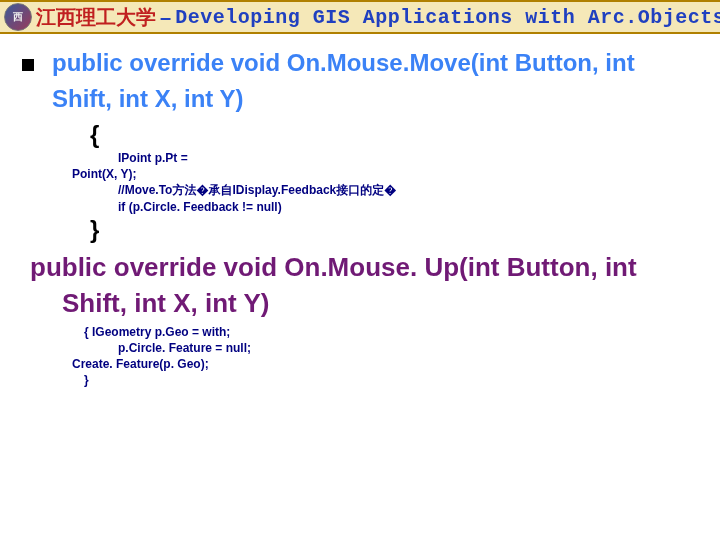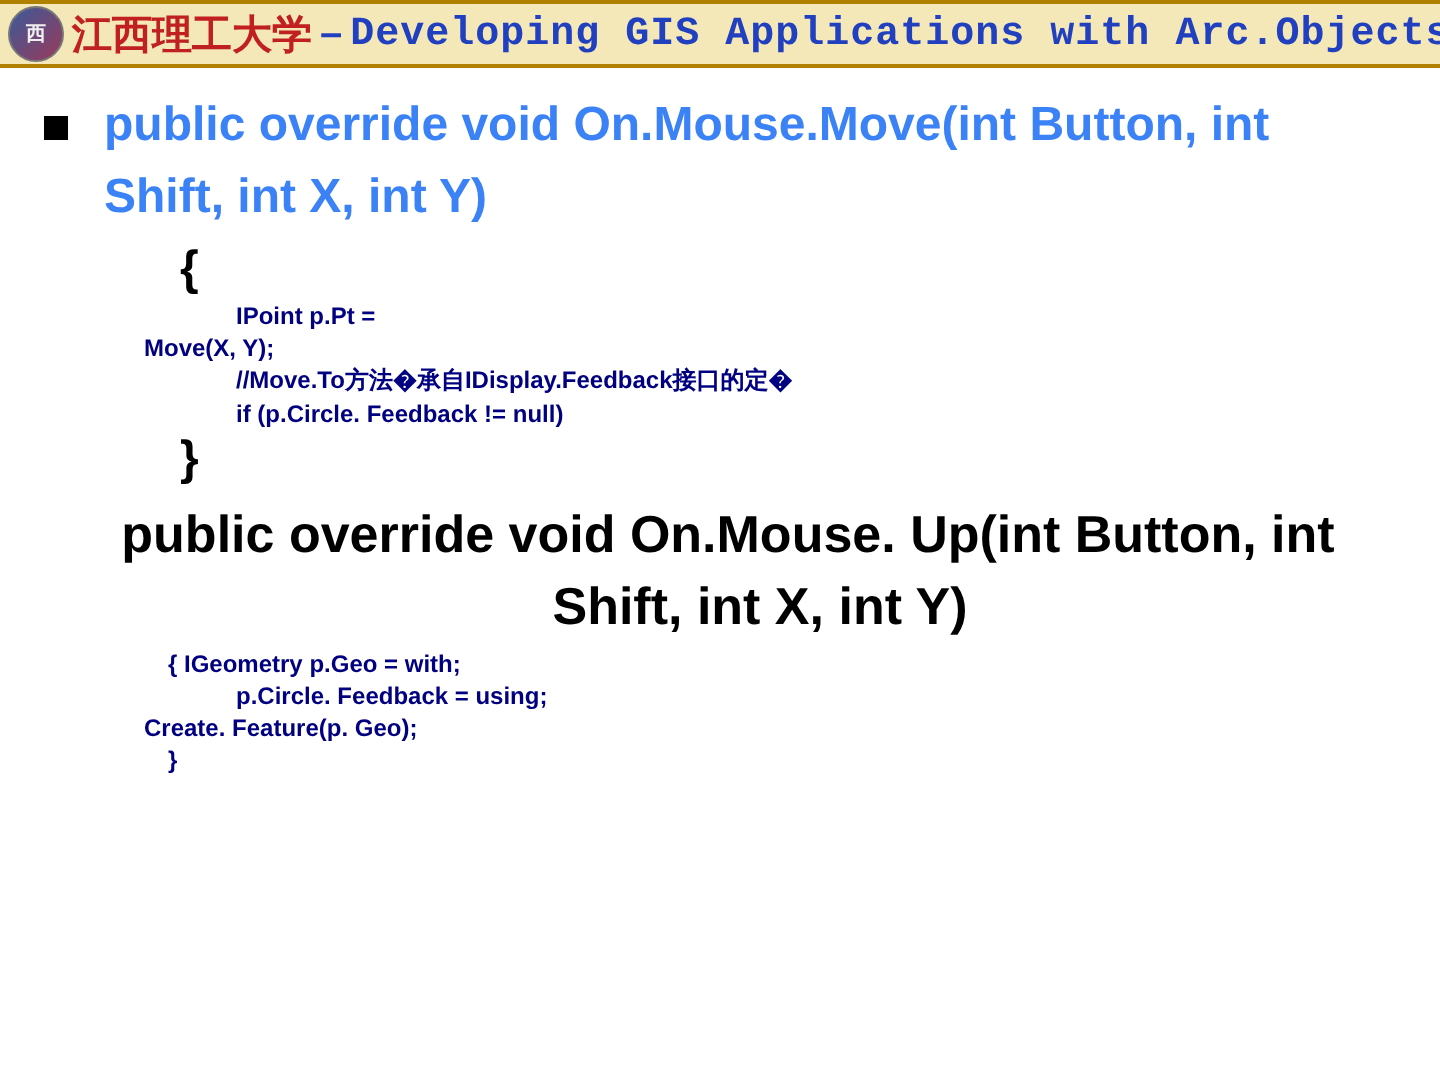--- a/index.html
+++ b/index.html
@@ -107,26 +107,25 @@
   .lvl3-indent {
     text-indent: 46px;
   }
   .lvl3-plain {
     text-indent: 0;
   }
   .lvl1b {
     font-family: Arial, sans-serif;
     font-size: 26px;
     font-weight: bold;
-    color: #000000;
+    color: #701a75;
     line-height: 1.25;
     margin-left: 8px;
     margin-top: 6px;
     margin-bottom: 4px;
-    text-align: center;
   }
 </style>
 </head>
 <body>
 
 <div class="slide">
 
   <div class="header">
     <div class="logo">西</div>
     <span class="uni">江西理工大学</span>
@@ -138,28 +137,28 @@
 
     <div class="bullet-line">
       <span class="bullet"></span>
       <div class="lvl1">public override void On.Mouse.Move(int Button, int</div>
     </div>
     <div class="lvl1 lvl1-cont">Shift, int X, int Y)</div>
 
     <div class="lvl2">{</div>
 
     <div class="lvl3 lvl3-indent">IPoint p.Pt =</div>
-    <div class="lvl3 lvl3-plain">Move(X, Y);</div>
+    <div class="lvl3 lvl3-plain">Point(X, Y);</div>
     <div class="lvl3 lvl3-indent">//Move.To方法�承自IDisplay.Feedback接口的定�</div>
     <div class="lvl3 lvl3-indent">if (p.Circle. Feedback != null)</div>
 
     <div class="lvl2">}</div>
 
     <div class="lvl1b">public override void On.Mouse. Up(int Button, int</div>
     <div class="lvl1b" style="margin-left:40px;margin-top:0;">Shift, int X, int Y)</div>
 
     <div class="lvl3" style="margin-left:62px;">{   IGeometry p.Geo = with;</div>
-    <div class="lvl3" style="margin-left:96px;">p.Circle. Feedback = using;</div>
+    <div class="lvl3" style="margin-left:96px;">p.Circle. Feature = null;</div>
     <div class="lvl3" style="">Create. Feature(p. Geo);</div>
     <div class="lvl3" style="margin-left:62px;">}</div>
 
   </div>
 </div>
 
 </body></html>

